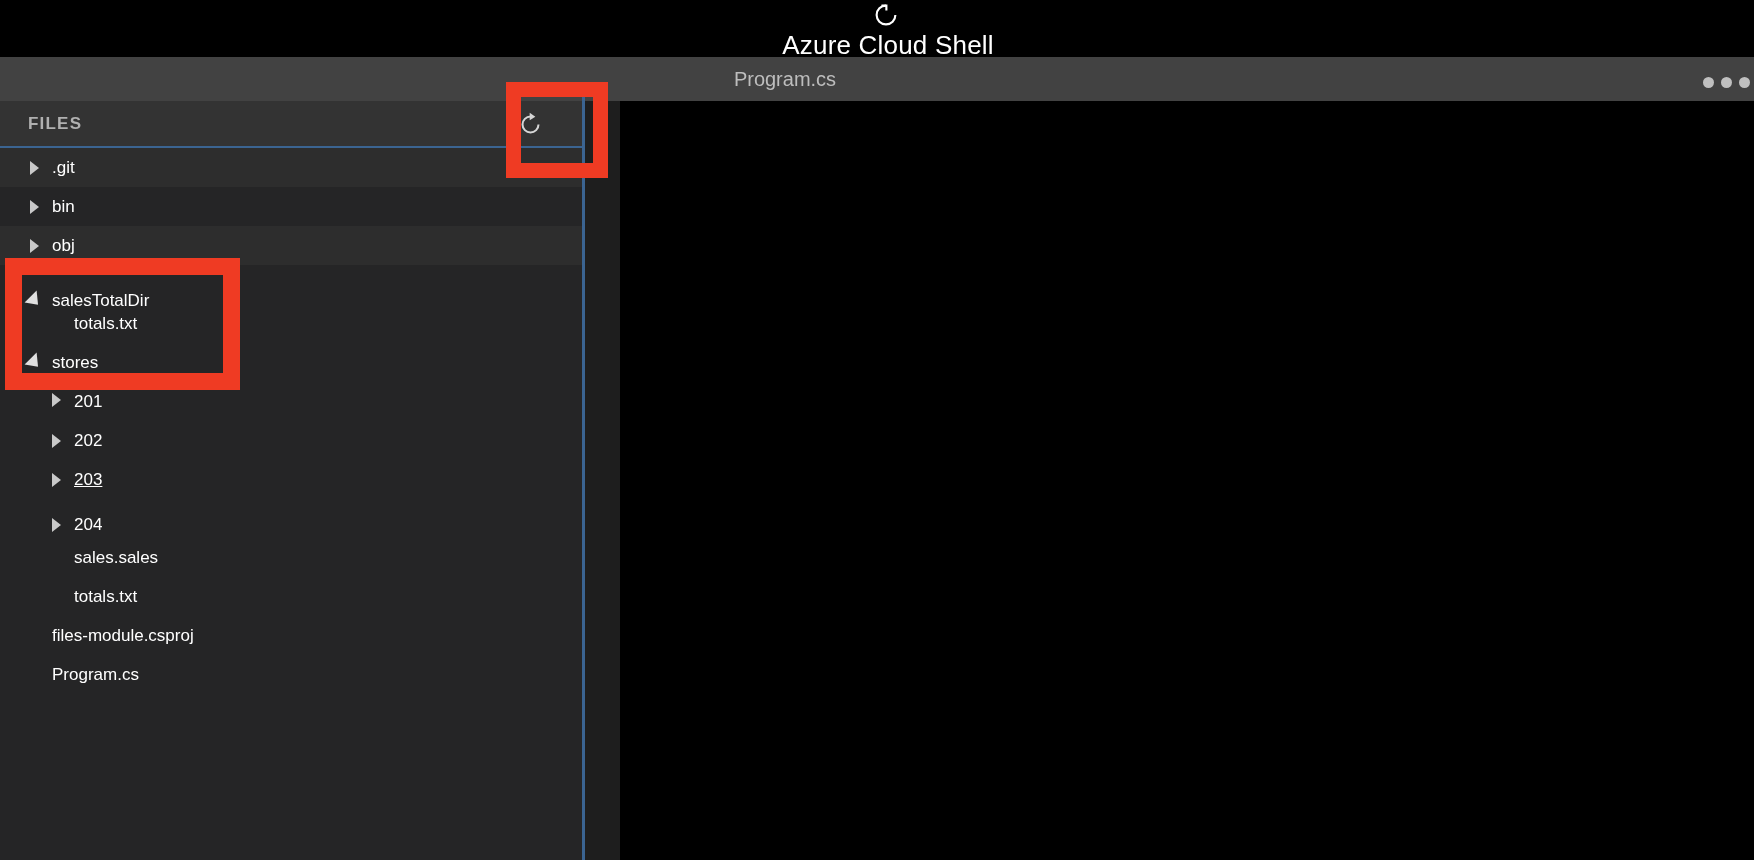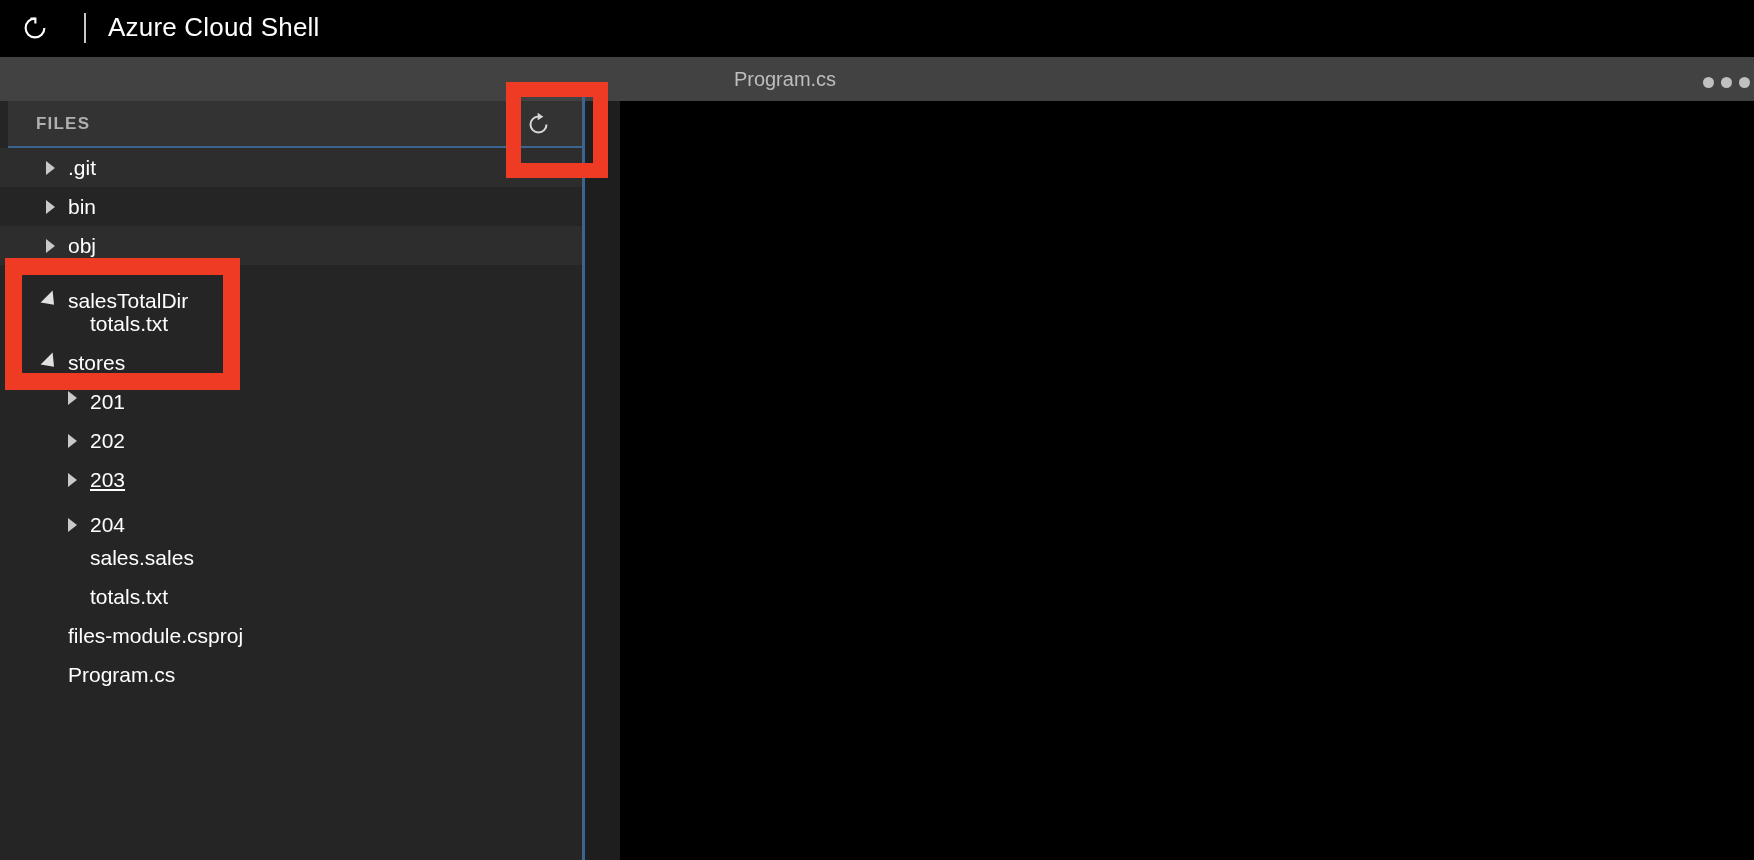--- a/index.html
+++ b/index.html
@@ -18,20 +18,21 @@
 
   
   #titlebar {
     position: absolute;
     left: 0; top: 0;
     width: 1754px;
     height: 55px;
     background: #000000;
     display: flex;
     align-items: center;
+    flex-direction: column;
   }
   #restart-icon {
     width: 34px;
     height: 34px;
     margin-left: 18px;
     display: flex;
     align-items: center;
     justify-content: center;
   }
   #title-separator {
@@ -93,21 +94,21 @@
   }
   #file-panel-header {
     position: absolute;
     left: 0; top: 0;
     width: 582px;
     height: 44px;
     background: #424242;
   }
   #files-header-row {
     position: absolute;
-    left: 8px; top: 44px;
+    left: 0; top: 44px;
     width: 582px;
     height: 45px;
     background: #333333;
     display: flex;
     align-items: center;
     border-bottom: 2px solid #3b6491;
   }
   #files-label {
     margin-left: 28px;
     font-size: 17px;
@@ -132,24 +133,23 @@
     left: 0;
     top: 91px;
     width: 582px;
     bottom: 0;
     overflow: hidden;
   }
   .tree-row {
     height: 39px;
     display: flex;
     align-items: center;
-    font-size: 21px;
+    font-size: 17px;
     color: #ffffff;
     white-space: nowrap;
-    padding-left: 16px;
   }
   .tree-row.alt { background: #2d2d2d; }
   .tree-row.plain { background: transparent; }
   .twisty {
     width: 16px;
     height: 16px;
     margin-right: 10px;
     flex: none;
     display: flex;
     align-items: center;

